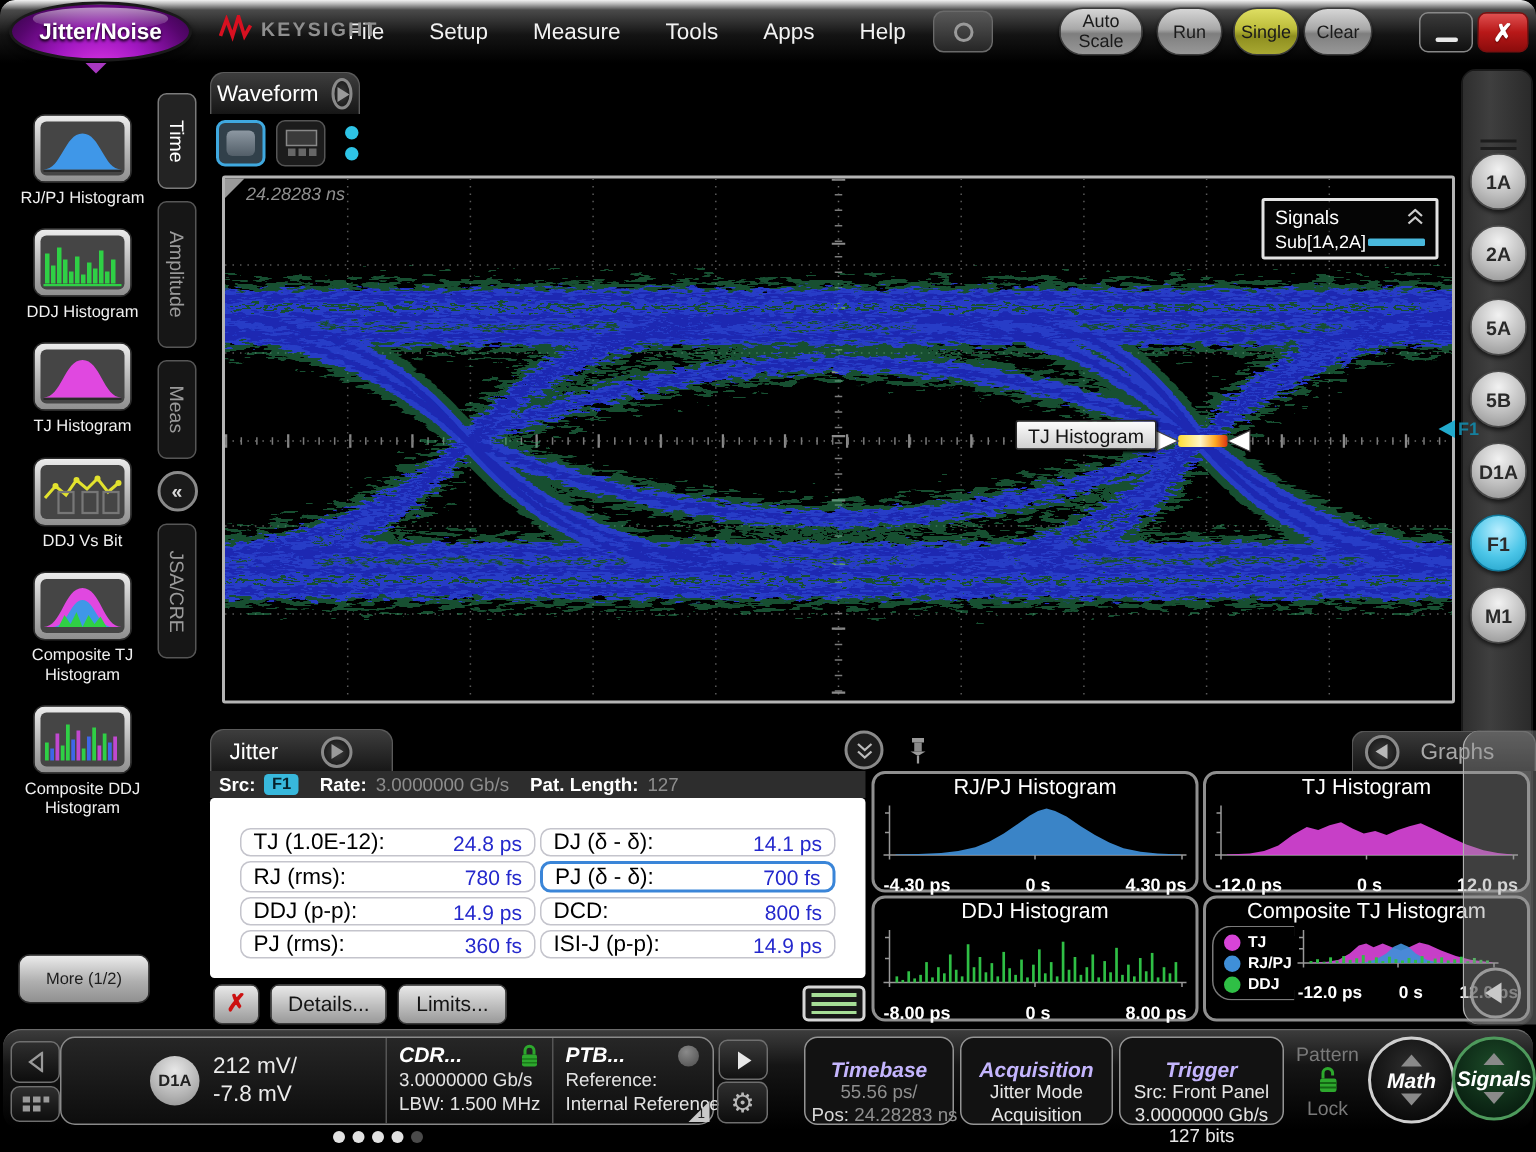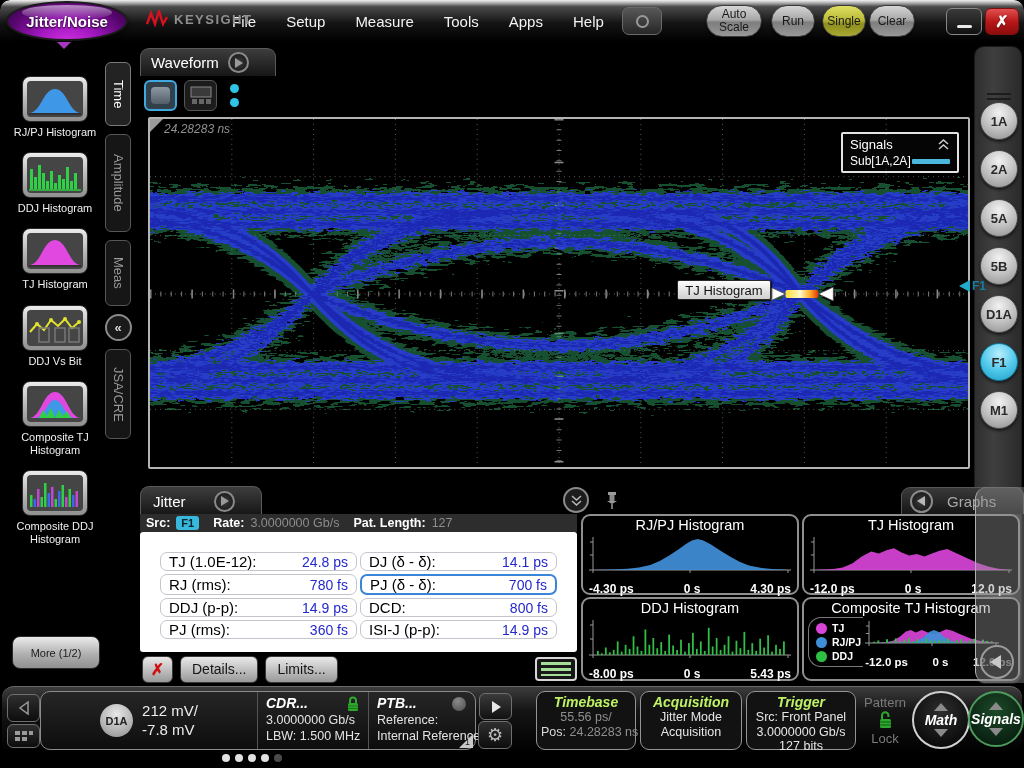--- a/index.html
+++ b/index.html
@@ -57,22 +57,22 @@
     padding:8px 0;margin-bottom:8px;}
   .vtab.active{color:#fff;background:#232323;border-color:#7a7a7a;}
   .vtab.t-time{height:64px;}
   .vtab.t-amplitude{height:98px;}
   .vtab.t-meas{height:66px;}
   .vtab.t-jsacre{height:90px;}
   .collapse-left{width:27px;height:27px;border-radius:50%;border:2px solid #8a8a8a;background:#1a1a1a;
     color:#d8d8d8;font-size:13px;font-weight:bold;display:flex;align-items:center;justify-content:center;margin-bottom:8px;}
 
   
-  .wave-tab{position:absolute;left:140px;top:48px;width:136px;height:28px;border:1px solid #5a5a5a;border-bottom:none;
-    border-radius:9px 9px 0 0;background:linear-gradient(#3d3d3d,#161616);display:flex;align-items:center;gap:9px;padding:0 10px;}
+  .wave-tab{position:absolute;left:140px;top:48px;width:100px;height:28px;border:1px solid #5a5a5a;border-bottom:none;
+    border-radius:9px 9px 0 0;background:linear-gradient(#3d3d3d,#161616);display:flex;align-items:center;gap:9px;padding:0 10px;justify-content:center;}
   .tab-title{color:#fff;font-size:15px;}
   .play-circle{width:21px;height:21px;border-radius:50%;border:2px solid #8a8a8a;background:radial-gradient(#3c3c3c,#121212);
     display:flex;align-items:center;justify-content:center;}
   .play-circle i{width:0;height:0;border-top:5px solid transparent;border-bottom:5px solid transparent;border-left:8px solid #9a9a9a;margin-left:2px;}
   .wave-toolbar{position:absolute;left:144px;top:80px;display:flex;gap:7px;align-items:center;}
   .tool-btn{width:33px;height:31px;border-radius:6px;background:#1c1c1c;border:1px solid #555;display:flex;align-items:center;justify-content:center;}
   .tool-btn.sel{border:2px solid #3fa9e0;background:#31404a;}
   .tool-btn.sel .sq{width:19px;height:17px;border-radius:4px;background:linear-gradient(#8d98a2,#525e68);}
   .dot-col{display:flex;flex-direction:column;gap:5px;margin-left:6px;}
   .cyan-dot{width:9px;height:9px;border-radius:50%;background:#2ec4e6;}
@@ -162,21 +162,21 @@
   .sec1 .lines{color:#ececec;font-size:15px;line-height:1.25;}
   .sec2{width:111px;position:relative;}
   .sec3{width:106px;position:relative;}
   .sec-title{color:#fff;font-weight:bold;font-style:italic;font-size:14px;line-height:17px;display:flex;justify-content:space-between;align-items:center;}
   .sec-line{color:#e4e4e4;font-size:12.5px;line-height:16px;white-space:nowrap;}
   .gray-dot{width:14px;height:14px;border-radius:50%;background:radial-gradient(circle at 40% 30%,#8a8a8a,#4c4c4c);}
   .fold{position:absolute;right:1px;bottom:1px;width:0;height:0;border-bottom:14px solid #c9c9c9;border-left:14px solid transparent;}
   .fold span{position:absolute;left:-8px;top:3px;font-size:9px;color:#222;}
   .bbox{position:absolute;top:4px;height:59px;border:1.5px solid #949494;border-radius:9px;background:#121212;
     padding:2px 4px;text-align:center;}
-  .bbox .t{color:#bef264;font-weight:bold;font-style:italic;font-size:14px;line-height:16px;}
+  .bbox .t{color:#c4b5fd;font-weight:bold;font-style:italic;font-size:14px;line-height:16px;margin-top:11px;}
   .bbox .l{font-size:12.5px;line-height:14.5px;color:#e6e6e6;white-space:nowrap;}
   .bbox .l.gray{color:#8f8f8f;}
   .patlock{position:absolute;left:858px;top:2px;width:50px;height:62px;display:flex;flex-direction:column;align-items:center;justify-content:center;gap:1px;}
   .patlock .g{color:#7a7a7a;font-size:13px;}
   .round-btn{position:absolute;top:4px;width:58px;height:58px;border-radius:50%;display:flex;flex-direction:column;align-items:center;justify-content:center;gap:1px;}
   .round-btn .txt{color:#fff;font-weight:bold;font-style:italic;font-size:14px;}
   .tri-up{width:0;height:0;border-left:7px solid transparent;border-right:7px solid transparent;border-bottom:8px solid #8a8a8a;}
   .tri-dn{width:0;height:0;border-left:7px solid transparent;border-right:7px solid transparent;border-top:8px solid #8a8a8a;}
   .math-btn{left:910px;border:2.5px solid #cfcfcf;background:radial-gradient(circle at 50% 35%,#2e2e2e,#000);}
   .signals-btn{left:966px;width:56px;height:56px;border:2.5px solid #4e9a5c;background:radial-gradient(circle at 50% 35%,#1c4a28,#03130a);}
@@ -610,21 +610,21 @@
         <rect x="176.25" y="30.52" width="1.78125" height="7.48" fill="#2fbf45"></rect>
         <rect x="180.20833333333334" y="18.28" width="1.78125" height="19.72" fill="#2fbf45"></rect>
         <rect x="184.16666666666666" y="34.6" width="1.78125" height="3.4000000000000004" fill="#2fbf45"></rect>
         <rect x="188.125" y="27.8" width="1.78125" height="10.2" fill="#2fbf45"></rect>
         <rect x="192.08333333333334" y="31.88" width="1.78125" height="6.12" fill="#2fbf45"></rect>
         <rect x="196.04166666666666" y="24.4" width="1.78125" height="13.600000000000001" fill="#2fbf45"></rect>
       </svg>
     <div class="hlabels">
       <span>-8.00 ps</span>
       <span>0 s</span>
-      <span>5.43 ps</span>
+      <span>8.00 ps</span>
     </div>
   </div>
   <div class="hpanel" style="left:802px;top:597px;width:218px;height:84px">
     <div class="ht">Composite TJ Histogram</div>
     <div class="comp-body">
       <div class="comp-legend">
         <div class="cl-row">
             <span class="cl-dot" style="background: rgb(216, 68, 216);"></span>
             <span class="cl-txt">TJ</span>
           </div>

